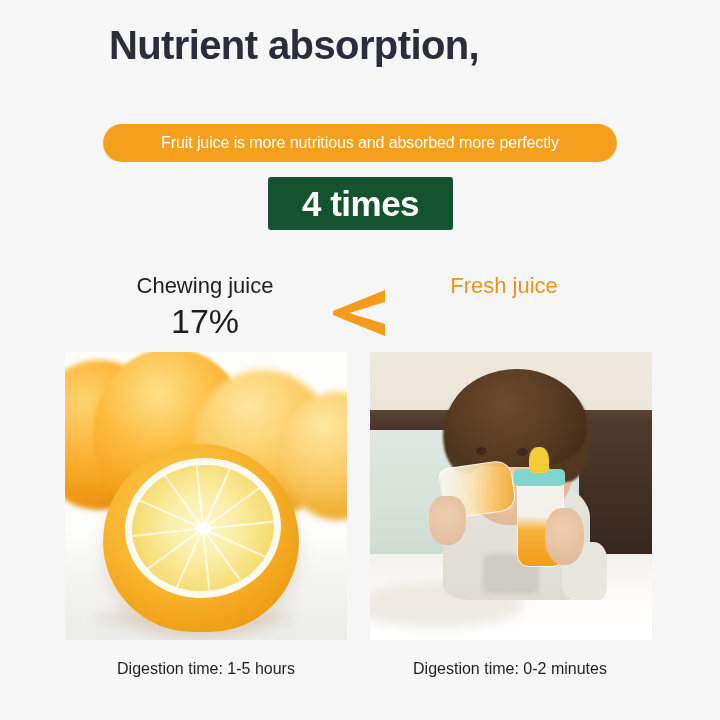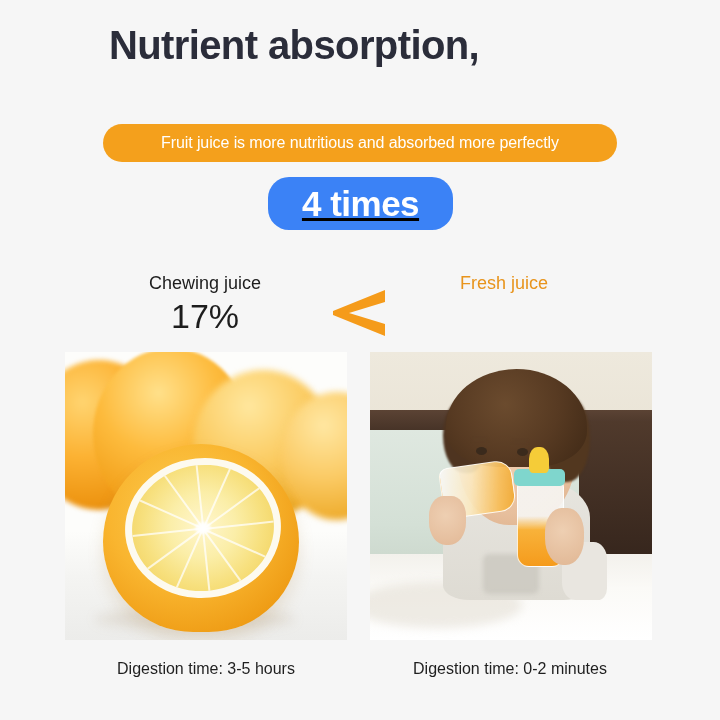--- a/index.html
+++ b/index.html
@@ -58,27 +58,26 @@
     letter-spacing: -0.1px;
   }
 
   
   .times-badge {
     position: absolute;
     top: 177px;
     left: 268px;
     width: 185px;
     height: 53px;
-    background: #3b82f6;
-    border-radius: 21px;
+    background: #14532d;
+    border-radius: 3px;
     display: flex;
     align-items: center;
     justify-content: center;
     box-sizing: border-box;
-    text-decoration: underline;
   }
   .times-badge-text {
     color: #ffffff;
     font-size: 35px;
     font-weight: 700;
     letter-spacing: -0.5px;
     line-height: 1;
   }
 
   
@@ -92,21 +91,21 @@
   .stat {
     position: absolute;
     text-align: center;
     width: 240px;
   }
   .stat-left  { left: 85px; }
   .stat-right { left: 384px; }
 
   .stat-label {
     display: block;
-    font-size: 18px;
+    font-size: 22px;
     font-weight: 400;
     line-height: 1.25;
   }
   .stat-value {
     display: block;
     font-size: 34px;
     font-weight: 400;
     line-height: 1.15;
     margin-top: 2px;
   }
@@ -463,16 +462,16 @@
 
       <div class="bottle-a"></div>
       <div class="hand-l"></div>
       <div class="bottle-b"></div>
       <div class="bottle-b-collar"></div>
       <div class="bottle-b-spout"></div>
       <div class="hand-r"></div>
     </div>
   </div>
 
-  <div class="caption caption-left">Digestion time: 3-5 hours</div>
+  <div class="caption caption-left">Digestion time: 1-5 hours</div>
   <div class="caption caption-right">Digestion time: 0-2 minutes</div>
 
 </div>
 
 </body></html>

